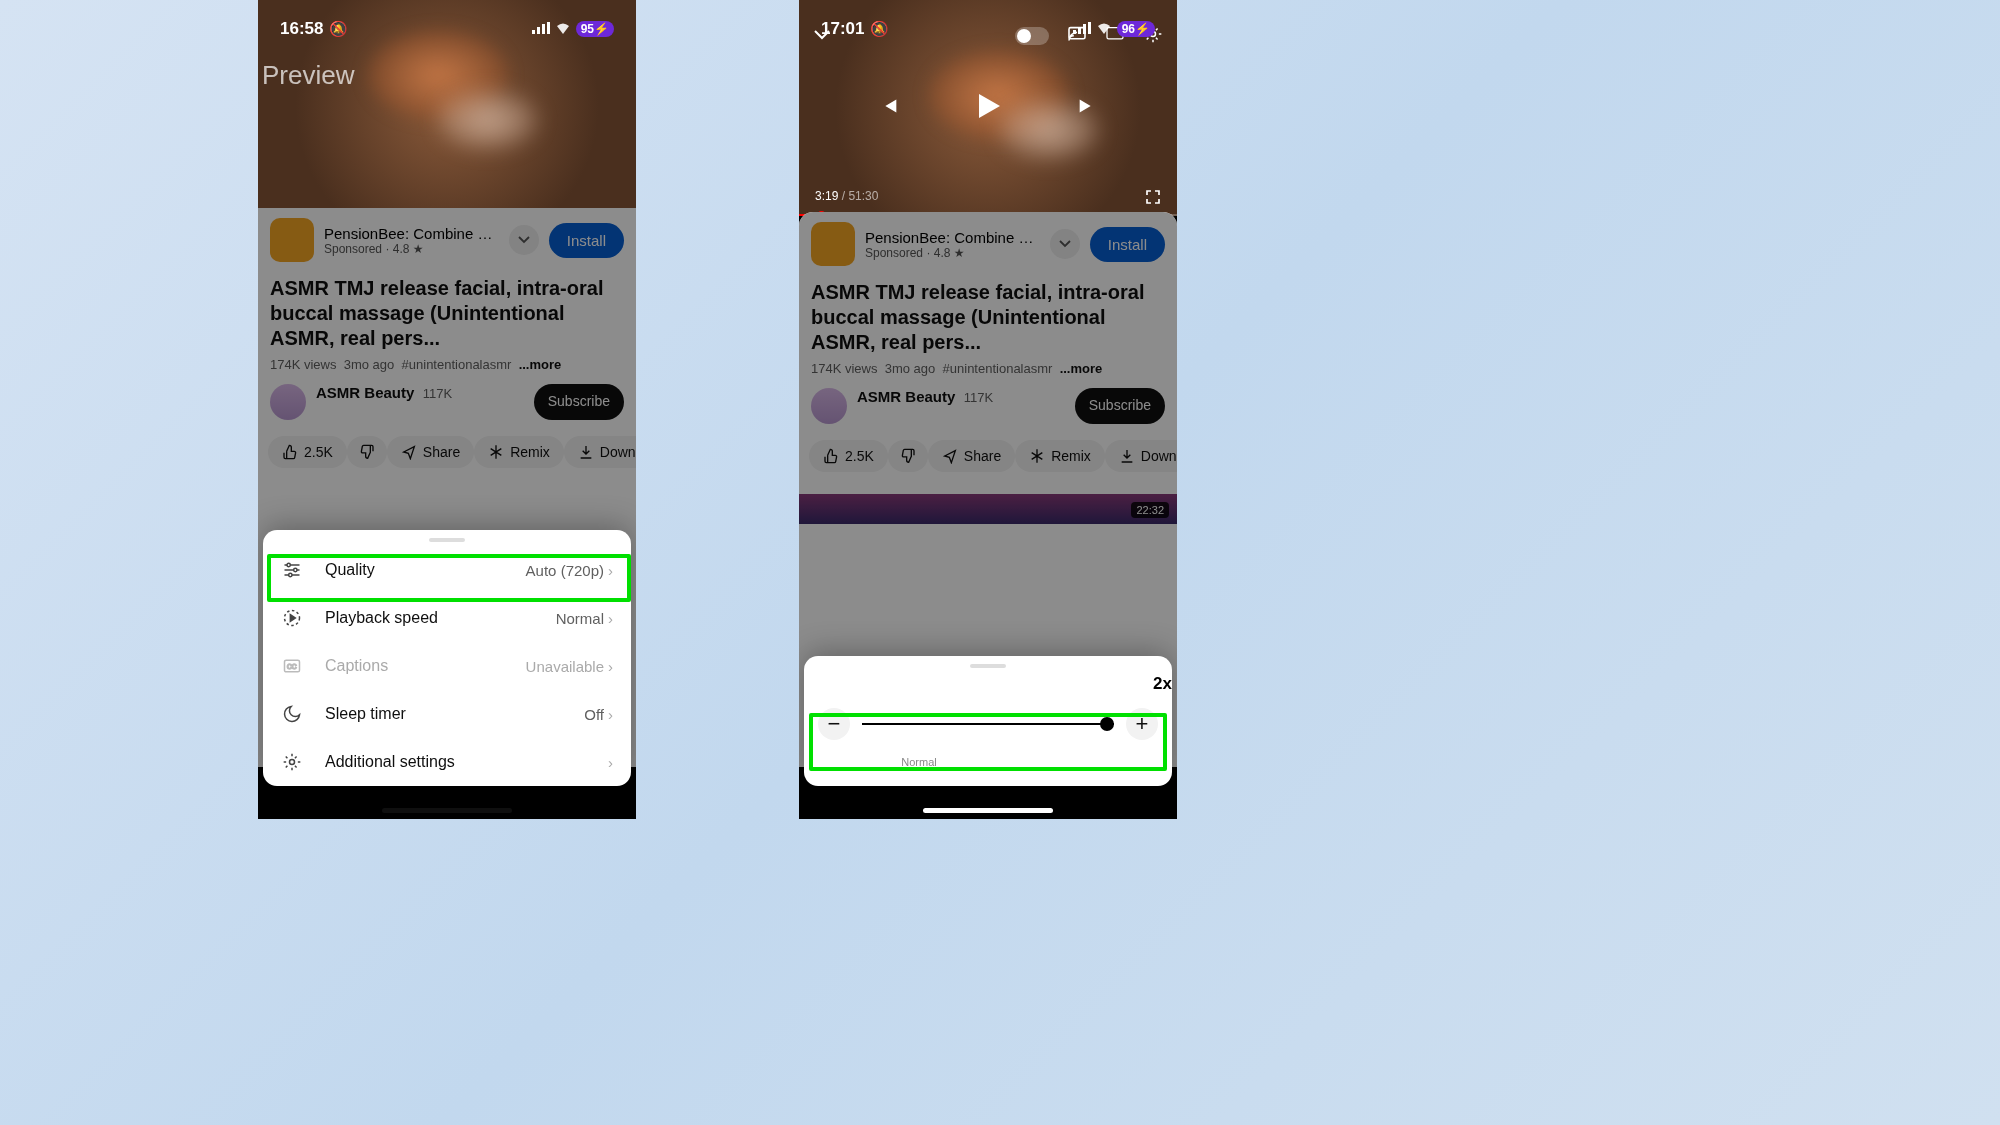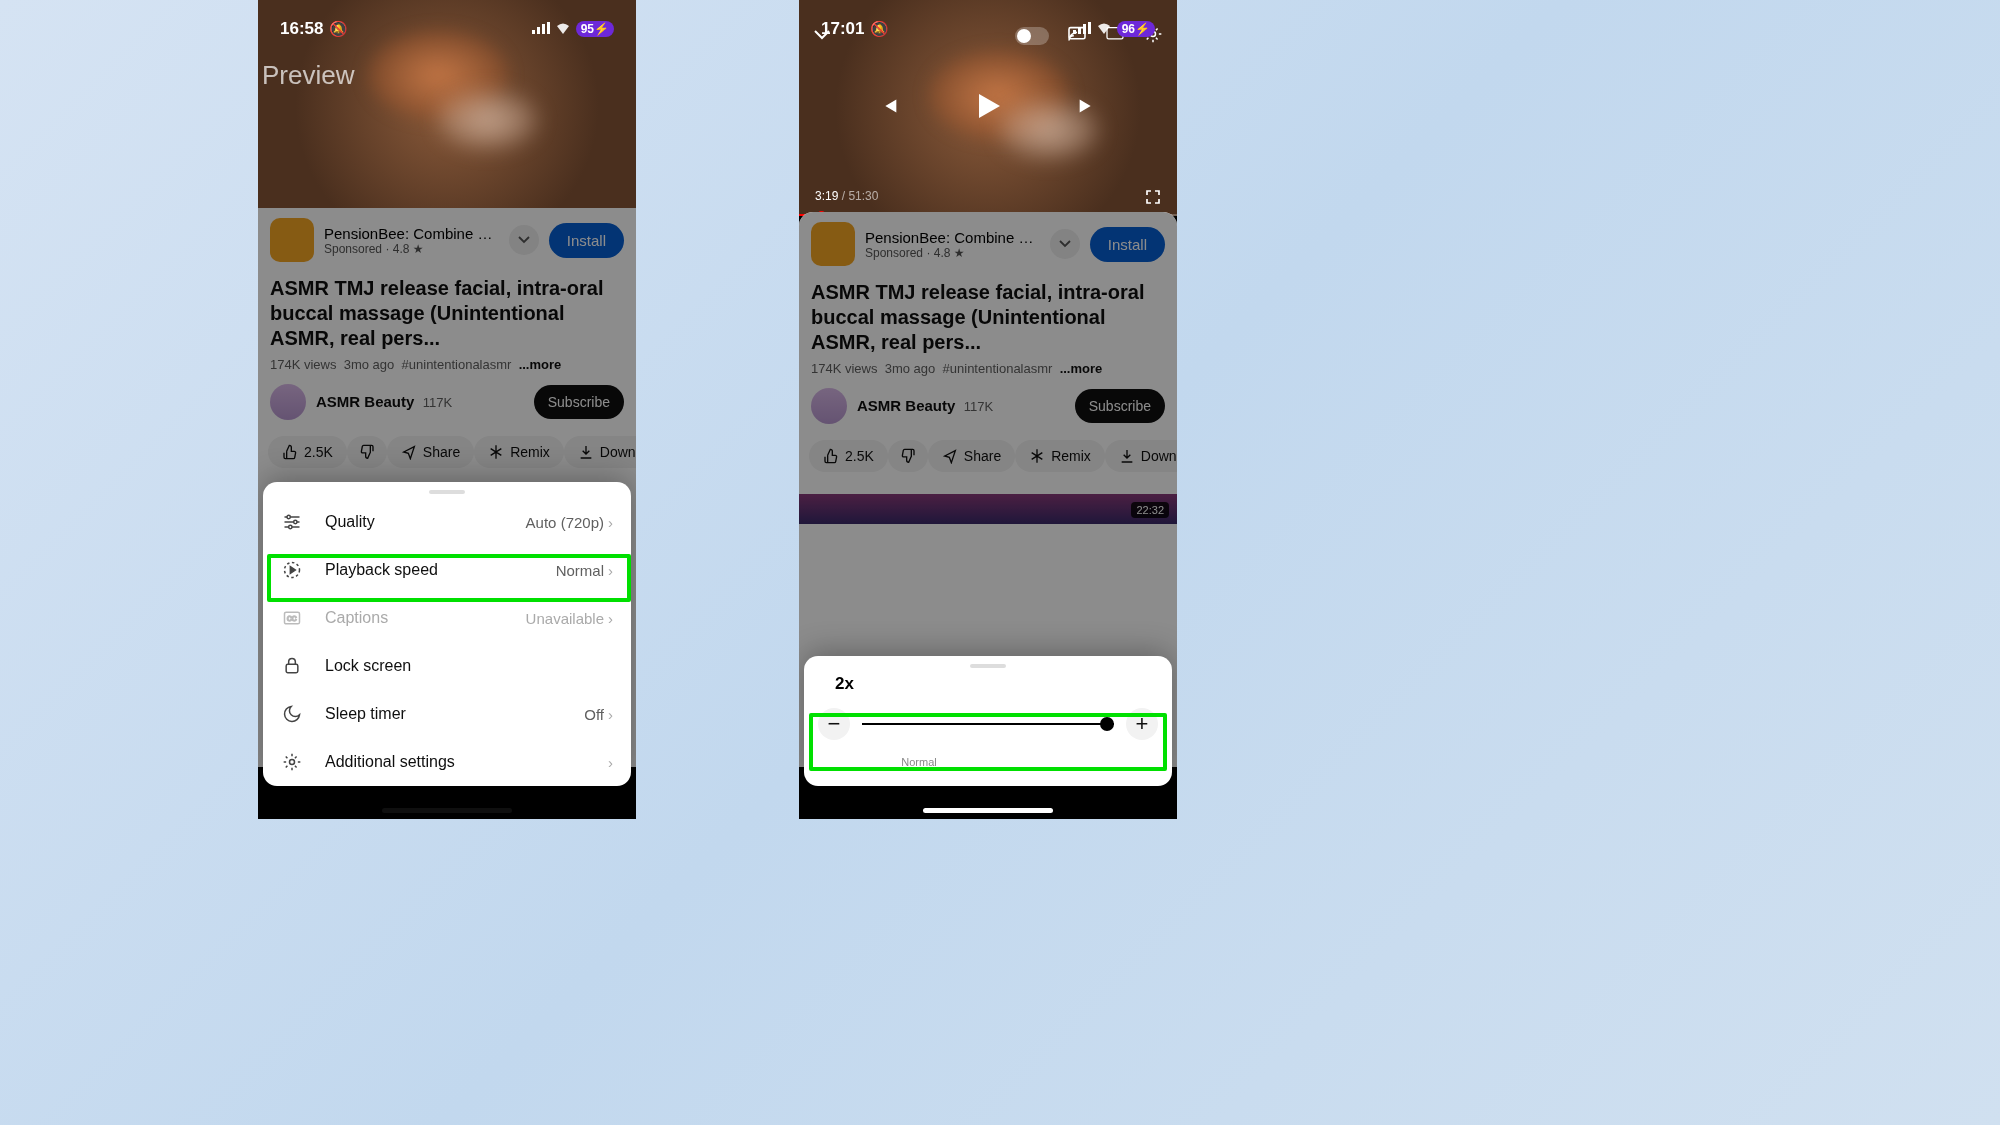--- a/index.html
+++ b/index.html
@@ -53,21 +53,21 @@
   .ad-txt { flex:1; font-size:15px; overflow:hidden; white-space:nowrap; text-overflow:ellipsis;}
   .ad-sub { font-size:12px; color:#555;}
   .install-btn { background:#065fd4; color:#fff; border-radius:20px; padding:9px 18px; font-size:15px; font-weight:500;}
   .chev-circle { width:30px; height:30px; border-radius:50%; background:#eee; display:flex; align-items:center; justify-content:center;}
   
   .title-block { padding:4px 12px 0;}
   .vid-title { font-size:20px; font-weight:700; line-height:1.25; color:#0f0f0f;}
   .vid-meta { font-size:13px; color:#606060; margin-top:6px;}
   .vid-meta .more { font-weight:600; color:#0f0f0f;}
   
-  .channel-row { display:flex; align-items:center; padding:12px; gap:10px;}
+  .channel-row { display:flex; padding:12px; gap:10px;}
   .avatar { width:36px; height:36px; border-radius:50%; background:linear-gradient(#d9b8e8,#b898d0);}
   .ch-name { font-size:15px; font-weight:600; color:#0f0f0f;}
   .ch-sub { font-size:13px; color:#606060; margin-left:4px;}
   .sub-btn { margin-left:auto; background:#0f0f0f; color:#fff; border-radius:20px; padding:9px 14px; font-size:14px; font-weight:500;}
   
   .action-row { display:flex; gap:0; padding:4px 10px 12px; overflow:hidden;}
   .pill { background:#f2f2f2; border-radius:20px; padding:8px 14px; display:flex; align-items:center; gap:6px; font-size:14px; font-weight:500; color:#0f0f0f; white-space:nowrap;}
   
   .comments-box { margin:4px 12px; background:#f2f2f2; border-radius:12px; padding:12px;}
   .comments-hd { font-size:15px; font-weight:700;}
@@ -83,21 +83,21 @@
   #sheet1 { bottom:33px; }
   .sheet-handle { width:36px; height:4px; background:#ddd; border-radius:3px; margin:8px auto 4px;}
   .menu-item { display:flex; align-items:center; padding:13px 18px; gap:22px; font-size:16px; color:#0f0f0f;}
   .menu-item .val { margin-left:auto; color:#606060; font-size:15px; display:flex; align-items:center; gap:4px;}
   .menu-item.disabled { color:#aaa;}
   .menu-item.disabled .val { color:#aaa;}
   .menu-ico { width:22px; height:22px; display:flex; align-items:center; justify-content:center; color:#444;}
   .highlight-row { position:absolute; border:4px solid #00e000; z-index:31; pointer-events:none; border-radius:2px;}
   
   #sheet2 { bottom:33px; padding-bottom:18px;}
-  .speed-title { text-align:left; font-size:17px; font-weight:600; margin-top:6px;padding-left:31px;}
+  .speed-title { text-align:right; font-size:17px; font-weight:600; margin-top:6px;}
   .slider-row { display:flex; align-items:center; padding:14px 14px; gap:12px;}
   .step-btn { width:32px; height:32px; border-radius:50%; background:#f2f2f2; display:flex; align-items:center; justify-content:center; font-size:22px; color:#0f0f0f;}
   .slider-track { flex:1; height:2px; background:#000; position:relative;}
   .slider-knob { position:absolute; right:0; top:-6px; width:14px; height:14px; background:#000; border-radius:50%;}
   .speed-presets { display:flex; justify-content:space-around; padding:4px 6px 0;}
   .preset { background:#f2f2f2; border-radius:20px; padding:10px 16px; font-size:14px; font-weight:500;}
   .normal-label { text-align:center; font-size:11px; color:#888;}
   
   .home-ind { position:absolute; bottom:6px; left:50%; transform:translateX(-50%); width:130px; height:5px; background:#0f0f0f; border-radius:3px; z-index:40;}
   #phone2 .home-ind { background:#fff; }
@@ -245,29 +245,20 @@
         </span>
       <span>Captions</span>
       <span class="val">
           <span>Unavailable</span> 
           <span class="chev">›</span>
         </span>
     </div>
     <div class="menu-item">
       <span class="menu-ico">
           <svg width="20" height="20" viewBox="0 0 24 24" fill="none" stroke="#444" stroke-width="1.8">
-            <rect x="5" y="10" width="14" height="10" rx="2"></rect>
-            <path d="M8 10V7a4 4 0 018 0v3"></path>
-          </svg>
-        </span>
-      <span>Lock screen</span>
-    </div>
-    <div class="menu-item">
-      <span class="menu-ico">
-          <svg width="20" height="20" viewBox="0 0 24 24" fill="none" stroke="#444" stroke-width="1.8">
             <path d="M21 13A9 9 0 1111 3a7 7 0 0010 10z"></path>
           </svg>
         </span>
       <span>Sleep timer</span>
       <span class="val">
           <span>Off</span> 
           <span class="chev">›</span>
         </span>
     </div>
     <div class="menu-item">

